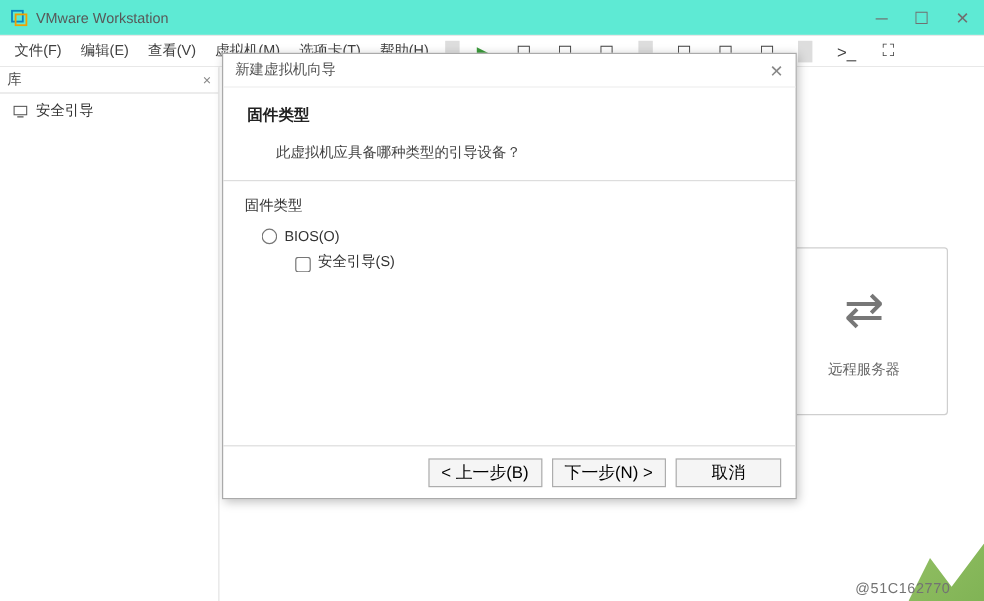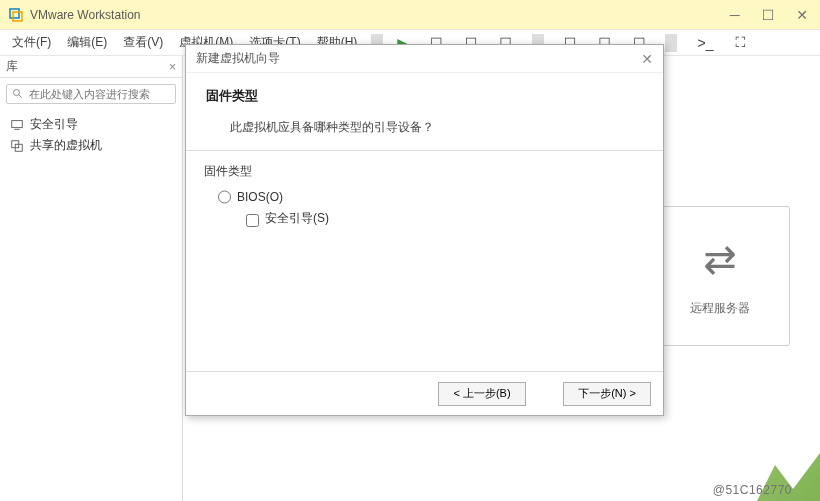--- a/index.html
+++ b/index.html
@@ -1,18 +1,18 @@
 <!DOCTYPE html>
 <html><head>
 <meta charset="utf-8">
 <style>
 * { box-sizing: border-box; margin: 0; padding: 0; font-family: "Microsoft YaHei", "Segoe UI", sans-serif; }
 body { width: 820px; height: 501px; background: #fff; overflow: hidden; font-size: 12px; color: #333; position: relative; }
 
-.titlebar { height: 30px; display: flex; align-items: center; padding: 0 8px; background: #fef9c3; border-bottom: 1px solid #e8e8e8; }
+.titlebar { height: 30px; display: flex; align-items: center; padding: 0 8px; background: #5eead4; border-bottom: 1px solid #e8e8e8; }
 .titlebar .icon { width: 16px; height: 16px; margin-right: 6px; }
 .title-text { color: #585858; font-size: 12px; }
 .winctrl { margin-left: auto; display: flex; gap: 22px; color: #707070; font-size: 14px; padding-right: 4px; }
 
 .menubar { height: 26px; display: flex; align-items: center; padding: 0 6px; gap: 4px; border-bottom: 1px solid #e8e8e8; }
 .menubar span { padding: 3px 6px; color: #404040; cursor: default; }
 .menubar .sep { width: 1px; height: 18px; background: #ddd; margin: 0 4px; }
 .toolbar-icons { display: flex; gap: 10px; color: #888; font-size: 14px; align-items: center; }
 
 .workspace { display: flex; height: calc(100% - 56px); }
@@ -37,21 +37,21 @@
 .dialog-head { padding: 14px 20px 14px 20px; }
 .dialog-head .hd-title { font-weight: bold; font-size: 13px; color: #222; margin-bottom: 6px; }
 .dialog-head .hd-sub { font-size: 12px; color: #444; padding-left: 24px; margin-top: 14px; }
 .dialog-body { border-top: 1px solid #ddd; flex: 1; padding: 12px 18px; }
 .group-label { font-size: 12px; color: #333; margin-bottom: 10px; }
 .radio-row { display: flex; gap: 6px; margin: 6px 0 6px 14px; font-size: 12px; }
 .radio-row input { margin: 0; }
 .checkbox-row { display: flex; align-items: flex-end; gap: 6px; margin: 4px 0 4px 42px; font-size: 12px; }
 .checkbox-row input { margin: 0; }
 .dialog-footer { height: 44px; border-top: 1px solid #ddd; display: flex; align-items: center; justify-content: flex-end; gap: 8px; padding: 0 12px; }
-.dialog-footer button { min-width: 88px; height: 24px; font-size: 11px; background: #f5f5f5; border: 1px solid #adadad; cursor: pointer; padding: 0 10px; margin-left: 29px; }
+.dialog-footer button { min-width: 88px; height: 24px; font-size: 14px; background: #f5f5f5; border: 1px solid #adadad; cursor: pointer; padding: 0 10px; }
 
 .watermark { position: absolute; right: 28px; bottom: 4px; color: #737373; font-size: 12px; letter-spacing: 0.5px; }
 </style>
 </head>
 <body>
 
 <div class="titlebar">
   <span class="icon">
     <svg viewBox="0 0 16 16">
         <rect x="2" y="2" width="9" height="9" fill="none" stroke="#0a84c1" stroke-width="1.5"></rect>
@@ -88,41 +88,27 @@
     <span>⛶</span>
   </div>
 </div>
 
 <div class="workspace">
   <div class="sidebar">
     <div class="sidebar-header">
       <span>库</span>
       <span class="close">×</span>
     </div>
-    <div class="searchbox">
-      <svg viewBox="0 0 16 16">
-          <circle cx="6" cy="6" r="4" fill="none" stroke="#888" stroke-width="1.3"></circle>
-          <line x1="9" y1="9" x2="13" y2="13" stroke="#888" stroke-width="1.3"></line>
-        </svg>
-      <input type="text" placeholder="在此处键入内容进行搜索" style="">
-    </div>
     <div class="tree">
       <div class="tree-item">
         <svg viewBox="0 0 16 16">
             <rect x="2" y="3" width="12" height="8" fill="none" stroke="#555"></rect>
             <line x1="5" y1="13" x2="11" y2="13" stroke="#555"></line>
           </svg>
         <span>安全引导</span>
-      </div>
-      <div class="tree-item">
-        <svg viewBox="0 0 16 16">
-            <rect x="2" y="2" width="8" height="8" fill="none" stroke="#555"></rect>
-            <rect x="6" y="6" width="8" height="8" fill="none" stroke="#555"></rect>
-          </svg>
-        <span>共享的虚拟机</span>
       </div>
     </div>
   </div>
 
   <div class="mainarea">
     <div class="center-card">
       <div class="big-icon">⇄</div>
       <div>远程服务器</div>
     </div>
     <div class="green-decor"></div>
@@ -146,14 +132,15 @@
       <span>BIOS(O)</span>
     </label>
     <label class="checkbox-row">
       <input type="checkbox" style="">
       <span>安全引导(S)</span>
     </label>
   </div>
   <div class="dialog-footer">
     <button>&lt; 上一步(B)</button>
     <button>下一步(N) &gt;</button>
+    <button>取消</button>
   </div>
 </div>
 
 </body></html>

